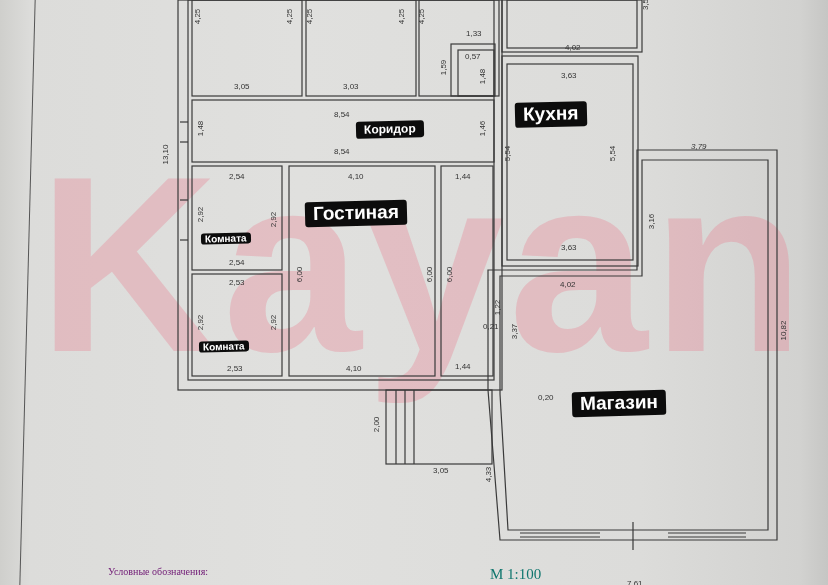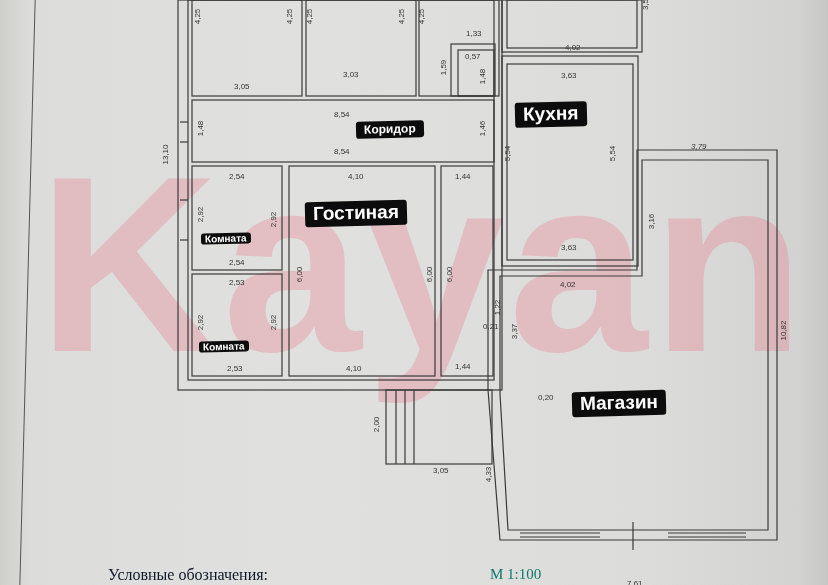--- a/index.html
+++ b/index.html
@@ -14,21 +14,21 @@
   svg.plan { position:absolute; left:0; top:0; }
   .dim { position:absolute; font-size:8px; color:#333; white-space:nowrap; }
   .dim.v { transform:rotate(-90deg); transform-origin:center; }
   .label { position:absolute; color:#fff; font-weight:bold; white-space:nowrap;
            background:#0c0c0c; padding:1px 8px 2px 8px; border-radius:3px;
            transform:rotate(-1.5deg); }
   .label.big { font-size:19px; }
   .label.mid { font-size:12px; }
   .label.sm { font-size:10px; padding:0 4px; }
   .legend { position:absolute; left:108px; top:566px; font-family:"Liberation Serif", serif;
-            font-size:16px; color:#0f172a; }
+            font-size:10px; color:#701a75; }
   .scale { position:absolute; left:490px; top:566px; font-family:"Liberation Serif", serif;
            font-size:15px; color:#0f766e; }
 </style>
 </head>
 <body>
 
 <div class="paper"></div>
 <div class="frame-line"></div>
 <div class="watermark">Kayan</div>
 
@@ -80,21 +80,21 @@
     <line x1="180" y1="240" x2="188" y2="240"></line>
   </g>
 </svg>
 
 <span class="dim v" style="left:190px;top:12px;">4,25</span>
 <span class="dim v" style="left:282px;top:12px;">4,25</span>
 <span class="dim v" style="left:302px;top:12px;">4,25</span>
 <span class="dim v" style="left:394px;top:12px;">4,25</span>
 <span class="dim v" style="left:414px;top:12px;">4,25</span>
 <span class="dim" style="left:234px;top:82px;">3,05</span>
-<span class="dim" style="left:343px;top:70px;">3,03</span>
+<span class="dim" style="left:343px;top:82px;">3,03</span>
 <span class="dim" style="left:466px;top:29px;">1,33</span>
 <span class="dim" style="left:465px;top:52px;">0,57</span>
 <span class="dim v" style="left:436px;top:63px;">1,59</span>
 <span class="dim v" style="left:475px;top:72px;">1,48</span>
 <span class="dim" style="left:565px;top:43px;">4,02</span>
 <span class="dim v" style="left:640px;top:0px;">3,5</span>
 <span class="dim" style="left:334px;top:110px;">8,54</span>
 <span class="dim" style="left:334px;top:147px;">8,54</span>
 <span class="dim v" style="left:193px;top:124px;">1,48</span>
 <span class="dim v" style="left:475px;top:124px;">1,46</span>

